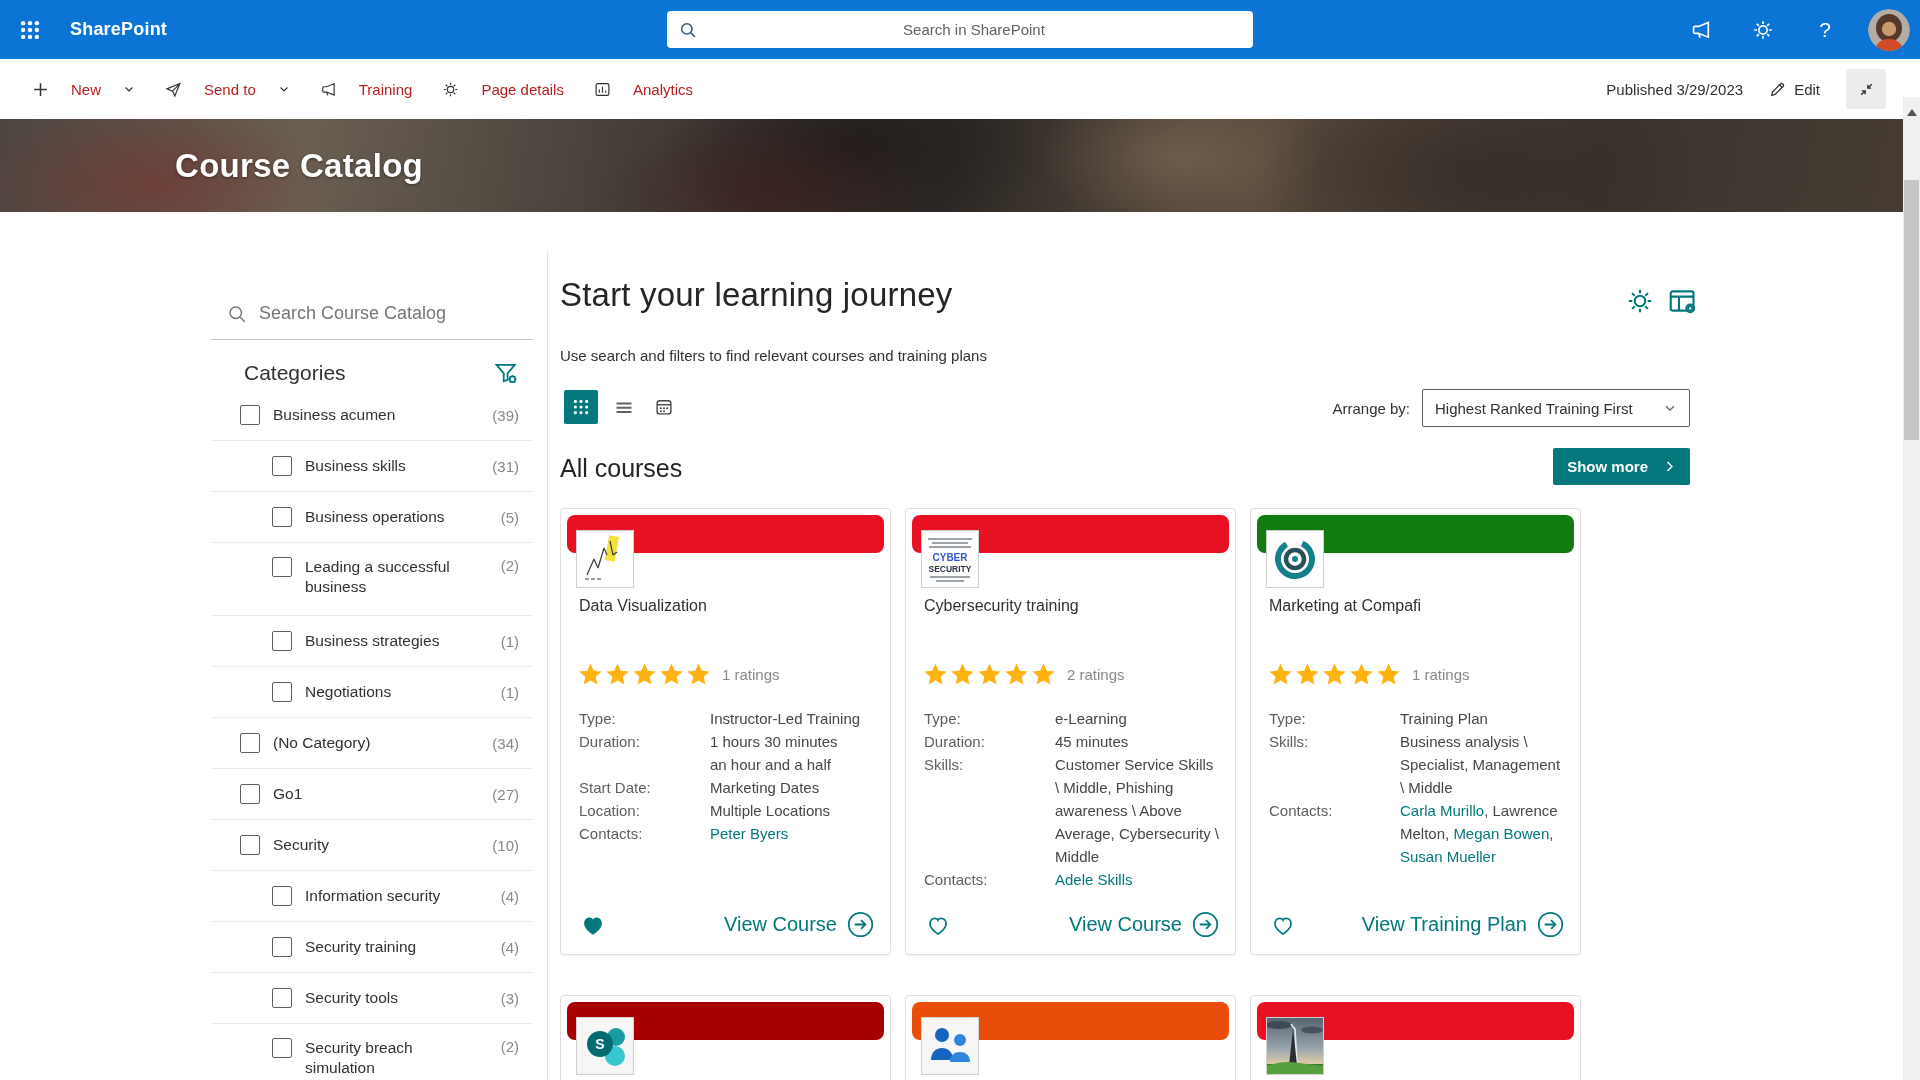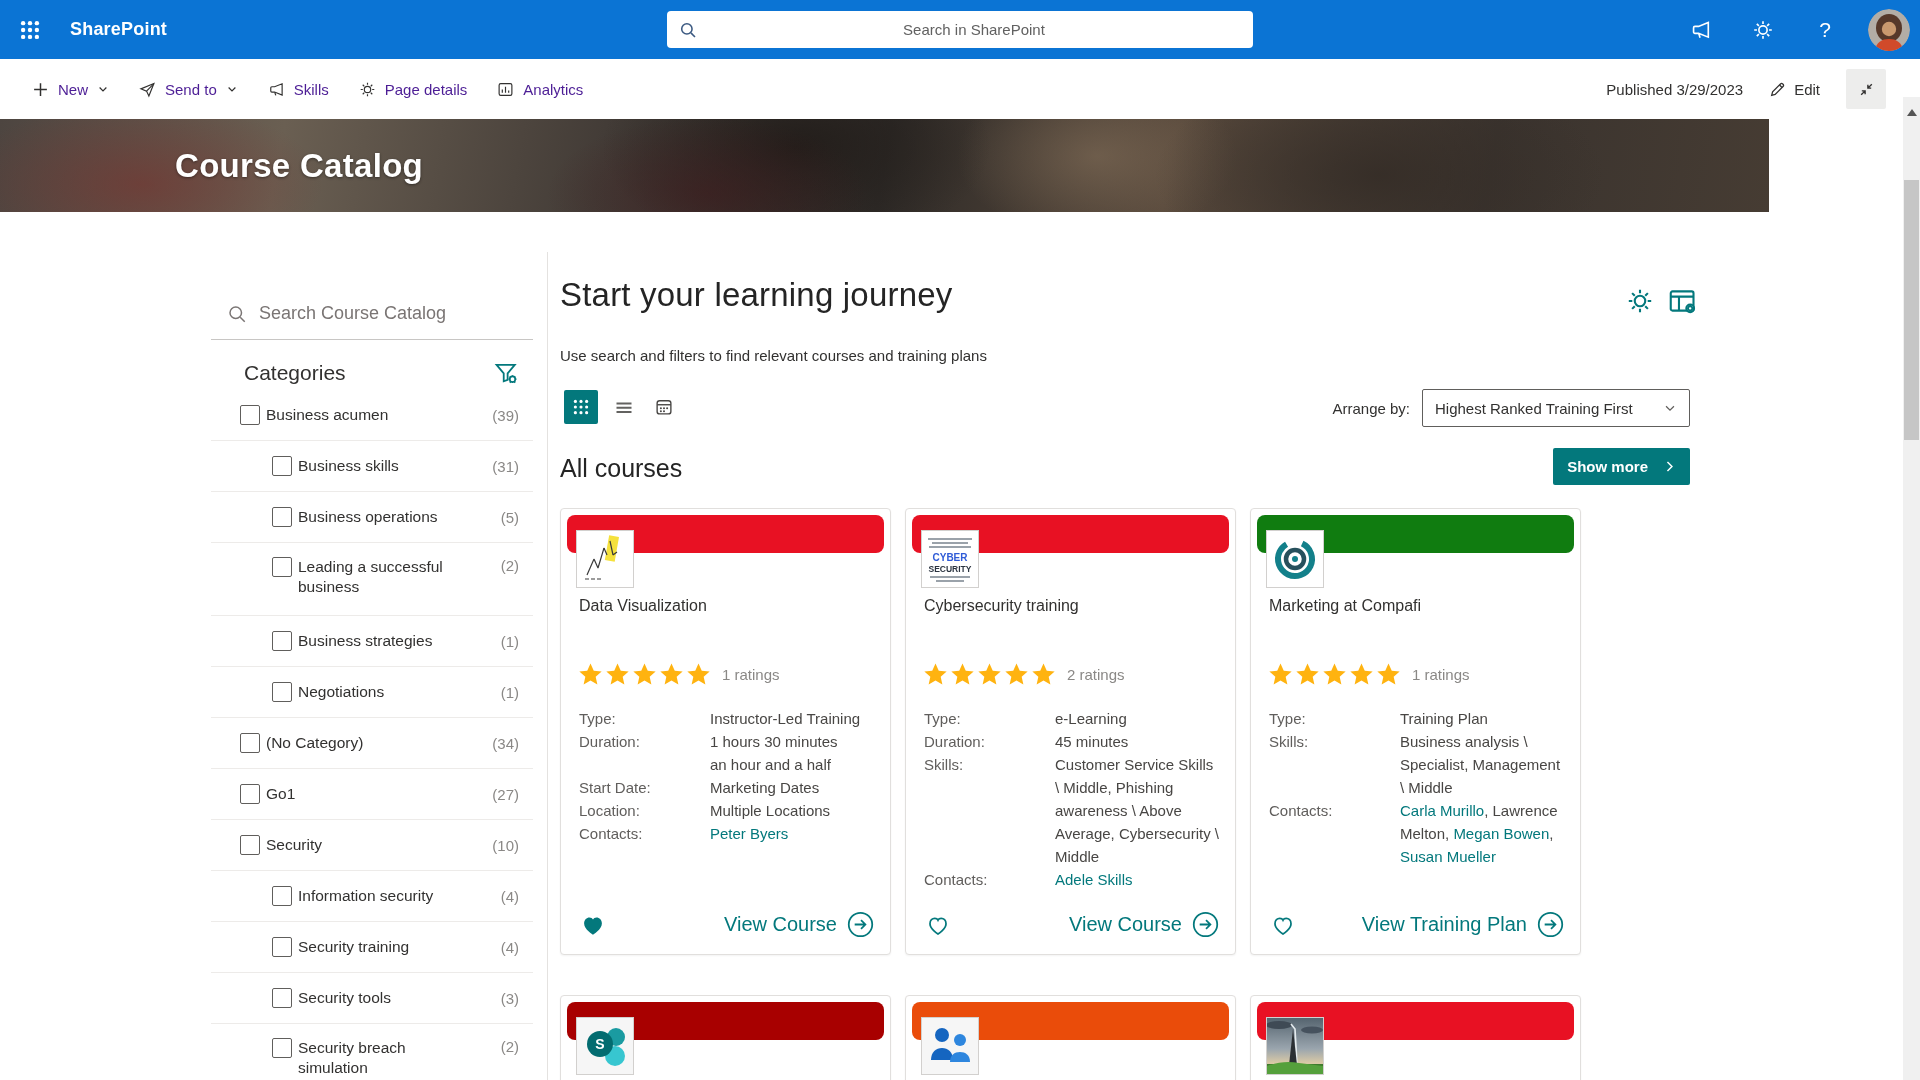--- a/index.html
+++ b/index.html
@@ -24,34 +24,34 @@
   .suite-iconbtn { width:38px; height:38px; display:flex; align-items:center;
     justify-content:center; color:#fff; cursor:pointer; }
   .help-glyph { font-size:21px; color:#fff; font-weight:400; }
   .avatar { width:42px; height:42px; border-radius:50%; overflow:hidden; cursor:pointer;
     flex:0 0 auto; }
 
   
   .cmdbar { position:absolute; left:0; top:59px; width:1920px; height:60px; background:#fff;
     display:flex; align-items:center; }
   .cmd-left { display:flex; align-items:center; gap:30px; margin-left:32px; }
-  .cmd-item { display:flex; align-items:center; gap:9px; font-size:15px; color:#4c1d95;
+  .cmd-item { display:flex; align-items:center; gap:22px; font-size:15px; color:#b91c1c;
     cursor:pointer; }
   .cmd-item svg { color:#323130; }
   .cmd-item .chev { color:#605e5c; }
   .cmd-right { position:absolute; right:34px; top:0; height:60px; display:flex;
     align-items:center; gap:26px; }
   .published { font-size:15px; color:#323130; }
   .edit-btn { display:flex; align-items:center; gap:8px; font-size:15px; color:#323130;
     cursor:pointer; }
   .collapse-btn { width:40px; height:40px; background:#ededec; border-radius:2px;
     display:flex; align-items:center; justify-content:center; color:#323130; cursor:pointer; }
 
   
-  .hero { position:absolute; left:0; top:119px; width:1769px; height:93px; overflow:hidden;
+  .hero { position:absolute; left:0; top:119px; width:1903px; height:93px; overflow:hidden;
     background:
       radial-gradient(ellipse 260px 120px at 8% 70%, rgba(122,48,44,.55), transparent 70%),
       radial-gradient(ellipse 230px 110px at 40% 80%, rgba(64,28,30,.6), transparent 70%),
       radial-gradient(ellipse 260px 140px at 45% 30%, rgba(30,25,22,.8), transparent 75%),
       radial-gradient(ellipse 300px 140px at 78% 60%, rgba(52,44,38,.85), transparent 75%),
       radial-gradient(ellipse 200px 120px at 62% 40%, rgba(142,120,96,.5), transparent 70%),
       linear-gradient(100deg,#4d4540 0%,#6a5f52 16%,#433c37 34%,#2f2b28 50%,#58493c 66%,#3a332e 84%,#463c33 100%);
   }
   .hero h1 { position:absolute; left:175px; top:50%; transform:translateY(-50%);
     color:#fff; font-size:33px; font-weight:bold; letter-spacing:.3px;
@@ -69,21 +69,21 @@
     margin:20px 0 4px 8px; }
   .cat-title { font-size:21px; color:#323130;margin-left:25px; }
   .filter-btn { color:#03787c; cursor:pointer; margin-right:14px; display:flex; }
   .cat-row { display:flex; align-items:center; border-bottom:1px solid #edebe9;
     min-height:51px; cursor:pointer; }
   .cat-row.two-line { min-height:73px; align-items:flex-start; padding-top:14px; }
   .cat-check { width:20px; height:20px; border:1px solid #605e5c; border-radius:2px;
     background:#fff; flex:0 0 auto; }
   .cat-row.indent-0 { padding-left:29px; }
   .cat-row.indent-1 { padding-left:61px; }
-  .cat-label { font-size:15.5px; color:#323130; margin-left:6px; line-height:20px;
+  .cat-label { font-size:15.5px; color:#323130; margin-left:13px; line-height:20px;
     max-width:170px; }
   .cat-count { margin-left:auto; margin-right:14px; font-size:15px; color:#8a8886; }
   .side-divider { position:absolute; left:547px; top:252px; width:1px; height:828px;
     background:#e4e2e0; }
 
   
   .main-title { position:absolute; left:560px; top:276px; font-size:33px; font-weight:300;
     color:#242424; letter-spacing:.2px; }
   .main-head-icons { position:absolute; left:1626px; top:287px; display:flex; gap:14px;
     color:#03787c; }
@@ -238,21 +238,21 @@
             </svg>
           </span>
         </div>
         <div class="cmd-item">
           <span style="display:flex">
             <svg width="17" height="17" viewBox="0 0 16 16" stroke="currentColor" stroke-width="1.1" fill="none">
               <path d="M13.3 2.6v10.6L6.2 10.4H3.6a1 1 0 0 1-1-1V6.4a1 1 0 0 1 1-1h2.6z"></path>
               <path d="M6.4 10.6l.9 3"></path>
             </svg>
           </span>
-          <span>Skills</span>
+          <span>Training</span>
         </div>
         <div class="cmd-item">
           <span style="display:flex">
             <svg width="17" height="17" viewBox="0 0 16 16" stroke="currentColor" stroke-width="1.1" fill="none">
               <circle cx="8" cy="8" r="3"></circle>
               <path d="M8 1.6v2M8 12.4v2M1.6 8h2M12.4 8h2M3.5 3.5l1.5 1.5M11 11l1.5 1.5M12.5 3.5L11 5M5 11l-1.5 1.5"></path>
             </svg>
           </span>
           <span>Page details</span>
         </div>

